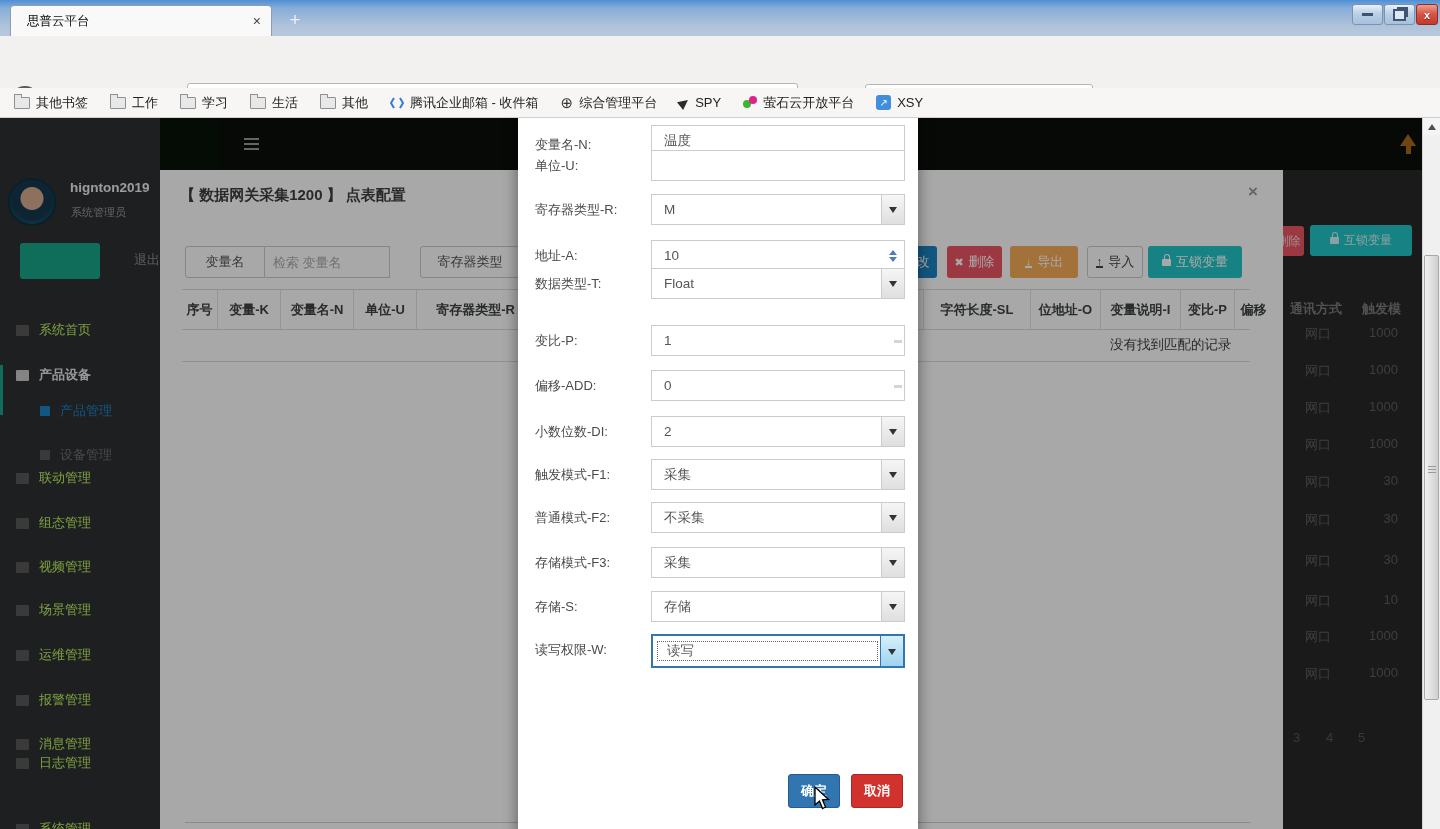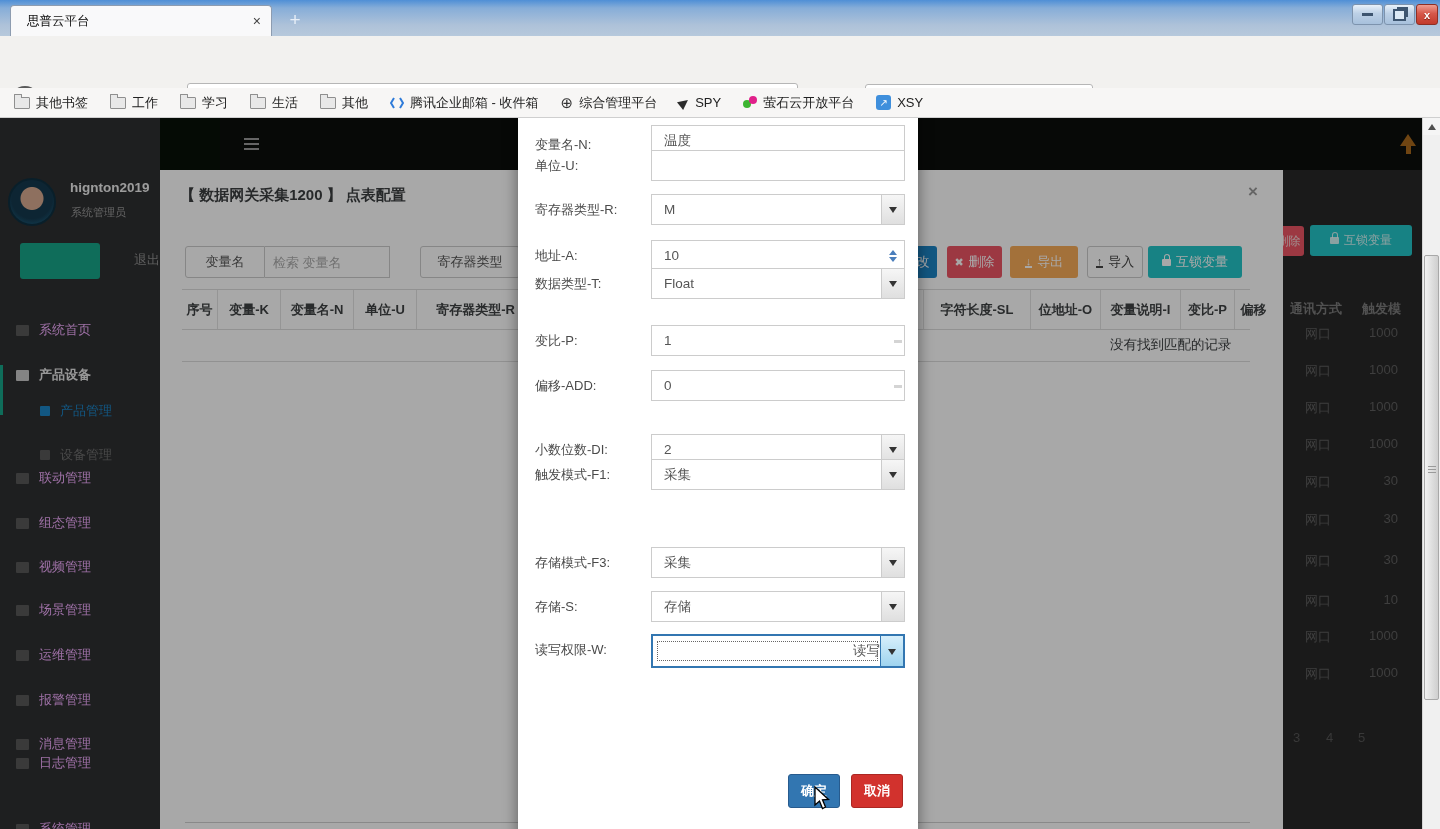--- a/index.html
+++ b/index.html
@@ -80,21 +80,21 @@
 
   #sidebar{left:0;top:0;width:160px;height:711px;background:#2e2f31;}
   #avatar{left:8px;top:60px;width:48px;height:48px;border-radius:50%;
     background:radial-gradient(circle at 50% 42%,#d8ab90 0 11px,#15394e 12px 60%,#1d6f92 100%);
     border:2px solid #0f2f40;box-sizing:border-box;}
   #uname{left:70px;top:62px;font-size:13.5px;font-weight:bold;color:#ededed;}
   #urole{left:71px;top:87px;font-size:11px;color:#9a9a9a;}
   #switchbtn{left:20px;top:125px;width:80px;height:36px;background:#18a689;border-radius:3px;}
   #logout{left:134px;top:133px;font-size:13px;color:#8f8f8f;white-space:nowrap;}
   .mitem{position:absolute;left:0;width:160px;height:30px;display:flex;align-items:center;gap:10px;
-    font-size:13px;color:#f0abfc;padding-left:16px;box-sizing:border-box;}
+    font-size:13px;color:#bef264;padding-left:16px;box-sizing:border-box;}
   .mitem .micon{width:13px;height:11px;background:#585858;border-radius:1px;flex:none;}
   .mitem.active{color:#e6e6e6;font-weight:bold;}
   .mitem.active .micon{background:#c9c9c9;}
   .mitem.subactive{padding-left:40px;color:#1c84c6;}
   .mitem.subactive .micon{background:#1c84c6;width:10px;height:10px;}
   .mitem.sub{padding-left:40px;color:#6f6f6f;}
   .mitem.sub .micon{width:10px;height:10px;}
   #active-bar{left:0;top:247px;width:3px;height:50px;background:#18a689;}
 
   
@@ -143,21 +143,21 @@
   #modal{left:518px;top:-22px;width:400px;height:822px;background:#fff;box-shadow:0 3px 14px rgba(0,0,0,.45);}
   .frow{position:absolute;left:0;width:400px;height:36px;}
   .flabel{position:absolute;left:17px;top:7px;font-size:13px;color:#4a4a4a;white-space:nowrap;}
   .fctl{position:absolute;left:133px;top:0;width:254px;height:31px;box-sizing:border-box;
     border:1px solid #ccc;background:#fff;display:flex;align-items:center;}
   .fctl input{border:none;outline:none;width:100%;font-size:13.5px;color:#555;padding:0 12px;background:transparent;font-family:inherit;}
   .selval{flex:1;font-size:13.5px;color:#555;padding-left:12px;}
   .selarrow{width:22px;align-self:stretch;border-left:1px solid #ccc;
     background:linear-gradient(180deg,#f6f6f6,#dfdfdf);display:flex;align-items:center;justify-content:center;}
   .selarrow i{width:0;height:0;border:4.5px solid transparent;border-top:6px solid #333;margin-top:5px;}
-  .fctl.focused{border:2px solid #3276b1;height:34px;text-align:right;}
+  .fctl.focused{border:2px solid #3276b1;height:34px;}
   .fctl.focused .selval{outline:1px dotted #666;outline-offset:-3px;padding-top:3px;padding-bottom:3px;margin:2px 0 2px 2px;}
   .fctl.focused .selarrow{border-left:1px solid #3276b1;background:linear-gradient(180deg,#d7effb,#9fd4ef);}
   .spin{width:16px;align-self:stretch;display:flex;flex-direction:column;align-items:center;justify-content:center;gap:2px;margin-right:4px;}
   .spin .up{width:0;height:0;border:4px solid transparent;border-bottom:5px solid #4a7ebb;}
   .spin .dn{width:0;height:0;border:4px solid transparent;border-top:5px solid #4a7ebb;}
   .grip:after{content:"";position:absolute;right:2px;top:14px;width:8px;height:3px;background:#d4d4d4;}
   .mbtn{position:absolute;top:678px;height:34px;border-radius:3px;font-size:13px;font-weight:bold;color:#fff;
     display:flex;align-items:center;justify-content:center;box-sizing:border-box;}
   #ok{left:270px;width:52px;background:#3276b1;border:1px solid #275b8e;}
   #cancel{left:333px;width:52px;background:#d2322d;border:1px solid #ac2722;}
@@ -516,33 +516,42 @@
       <div class="fctl grip">
           <input value="1" style="">
         </div>
     </div>
     <div class="frow" style="top:274px">
       <span class="flabel">偏移-ADD:</span>
       <div class="fctl grip">
           <input value="0" style="">
         </div>
     </div>
-    <div class="frow" style="top:338px">
+    <div class="frow" style="top:320px">
       <span class="flabel">小数位数-DI:</span>
       <div class="fctl">
           <span class="selval">2</span>
           <span class="selarrow">
             <i></i>
           </span>
         </div>
     </div>
     <div class="frow" style="top:363px">
       <span class="flabel">触发模式-F1:</span>
       <div class="fctl">
           <span class="selval">采集</span>
+          <span class="selarrow">
+            <i></i>
+          </span>
+        </div>
+    </div>
+    <div class="frow" style="top:406px">
+      <span class="flabel">普通模式-F2:</span>
+      <div class="fctl">
+          <span class="selval">不采集</span>
           <span class="selarrow">
             <i></i>
           </span>
         </div>
     </div>
     <div class="frow" style="top:451px">
       <span class="flabel">存储模式-F3:</span>
       <div class="fctl">
           <span class="selval">采集</span>
           <span class="selarrow">

